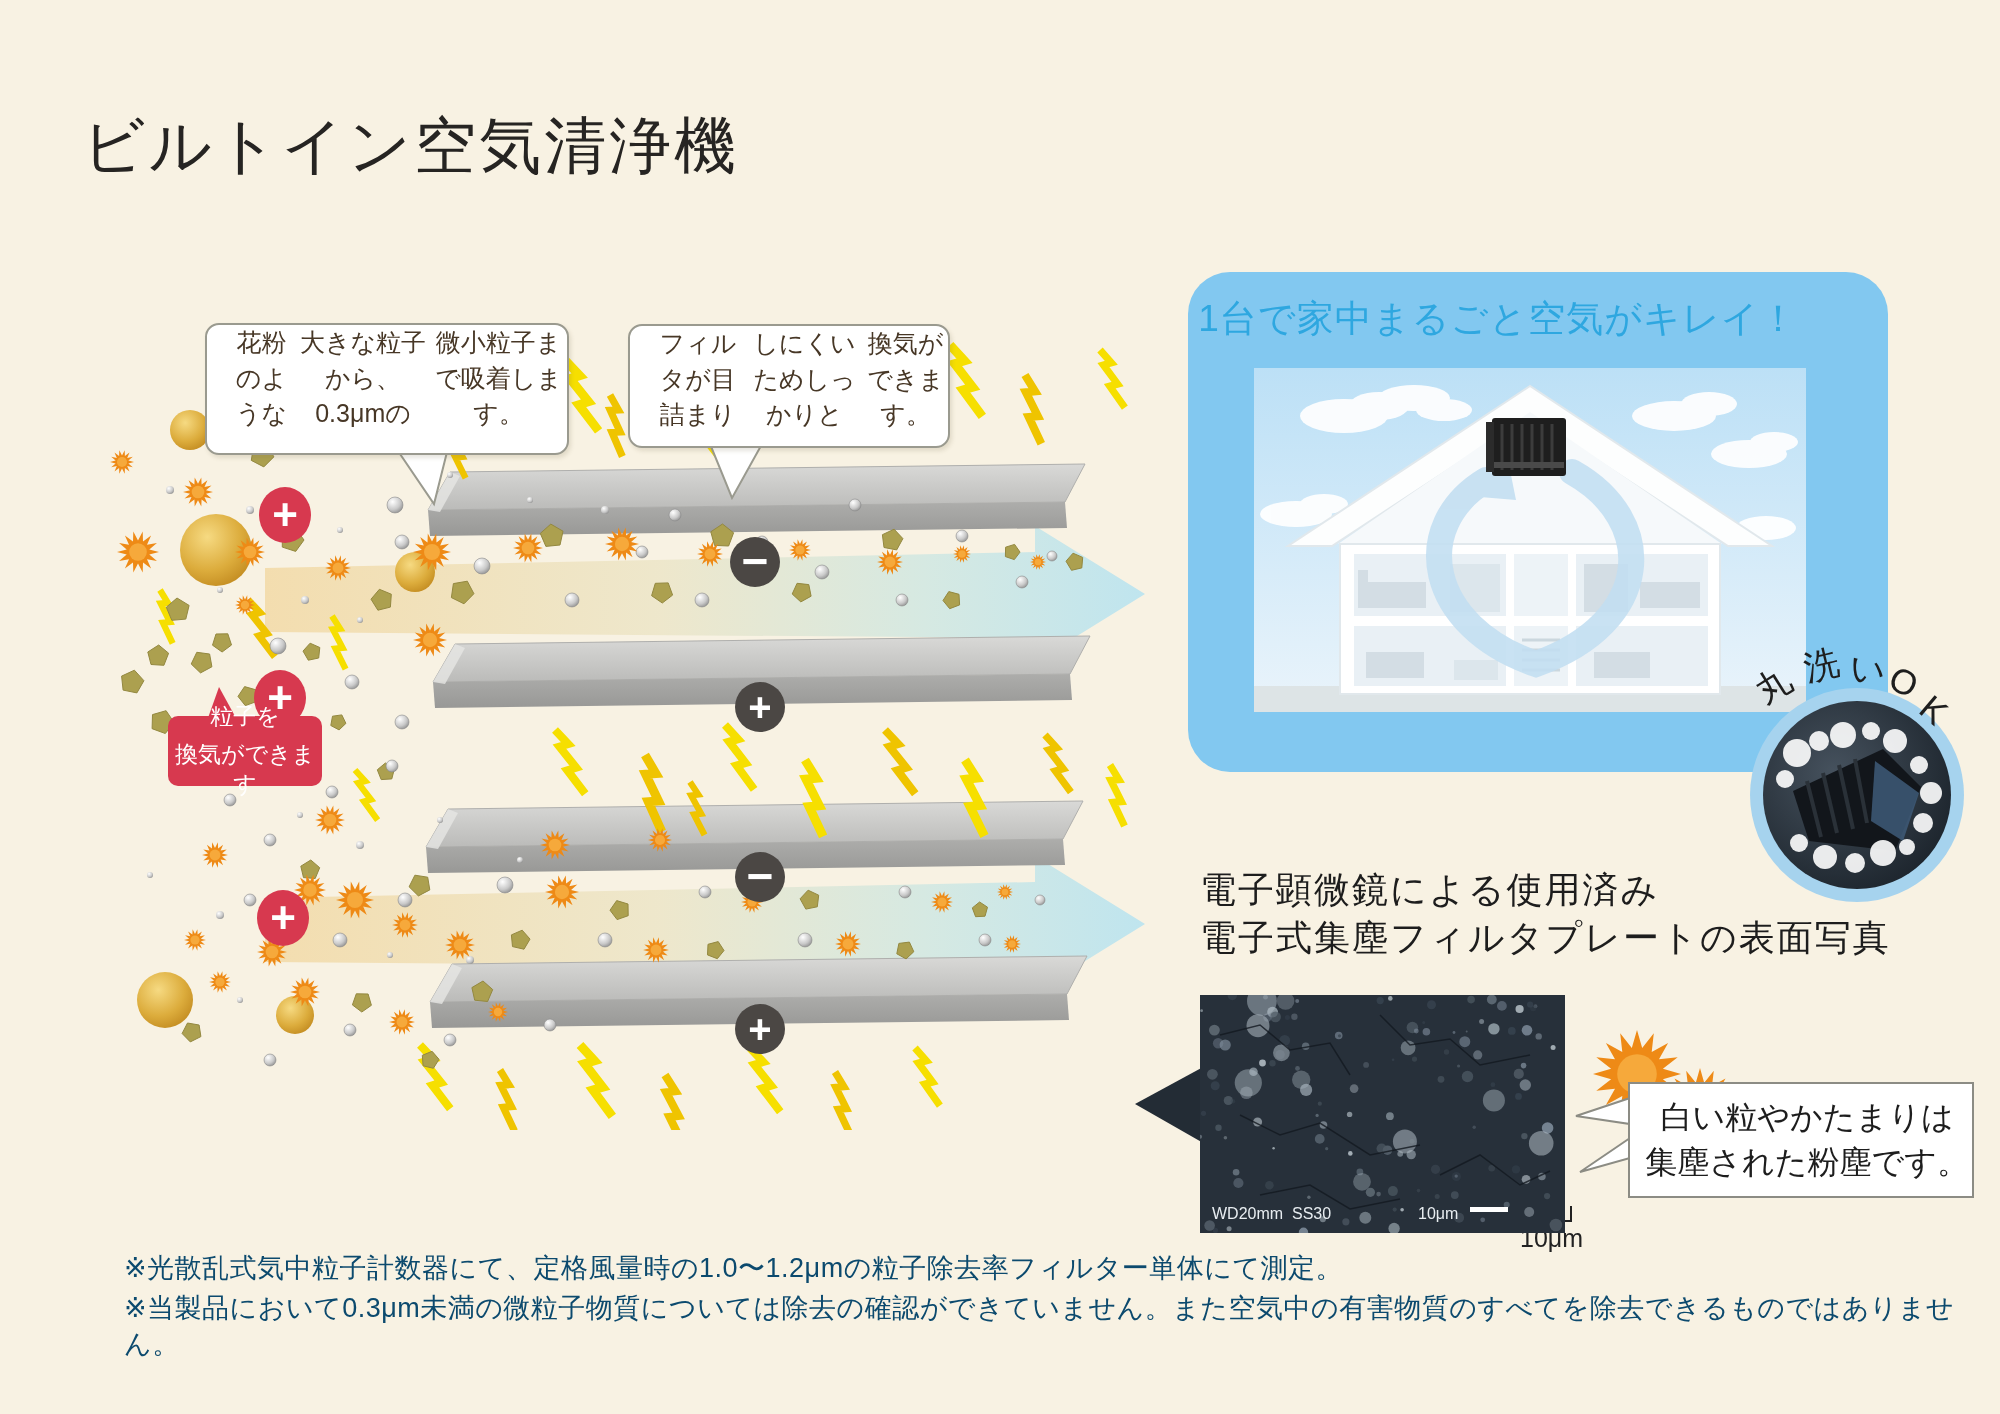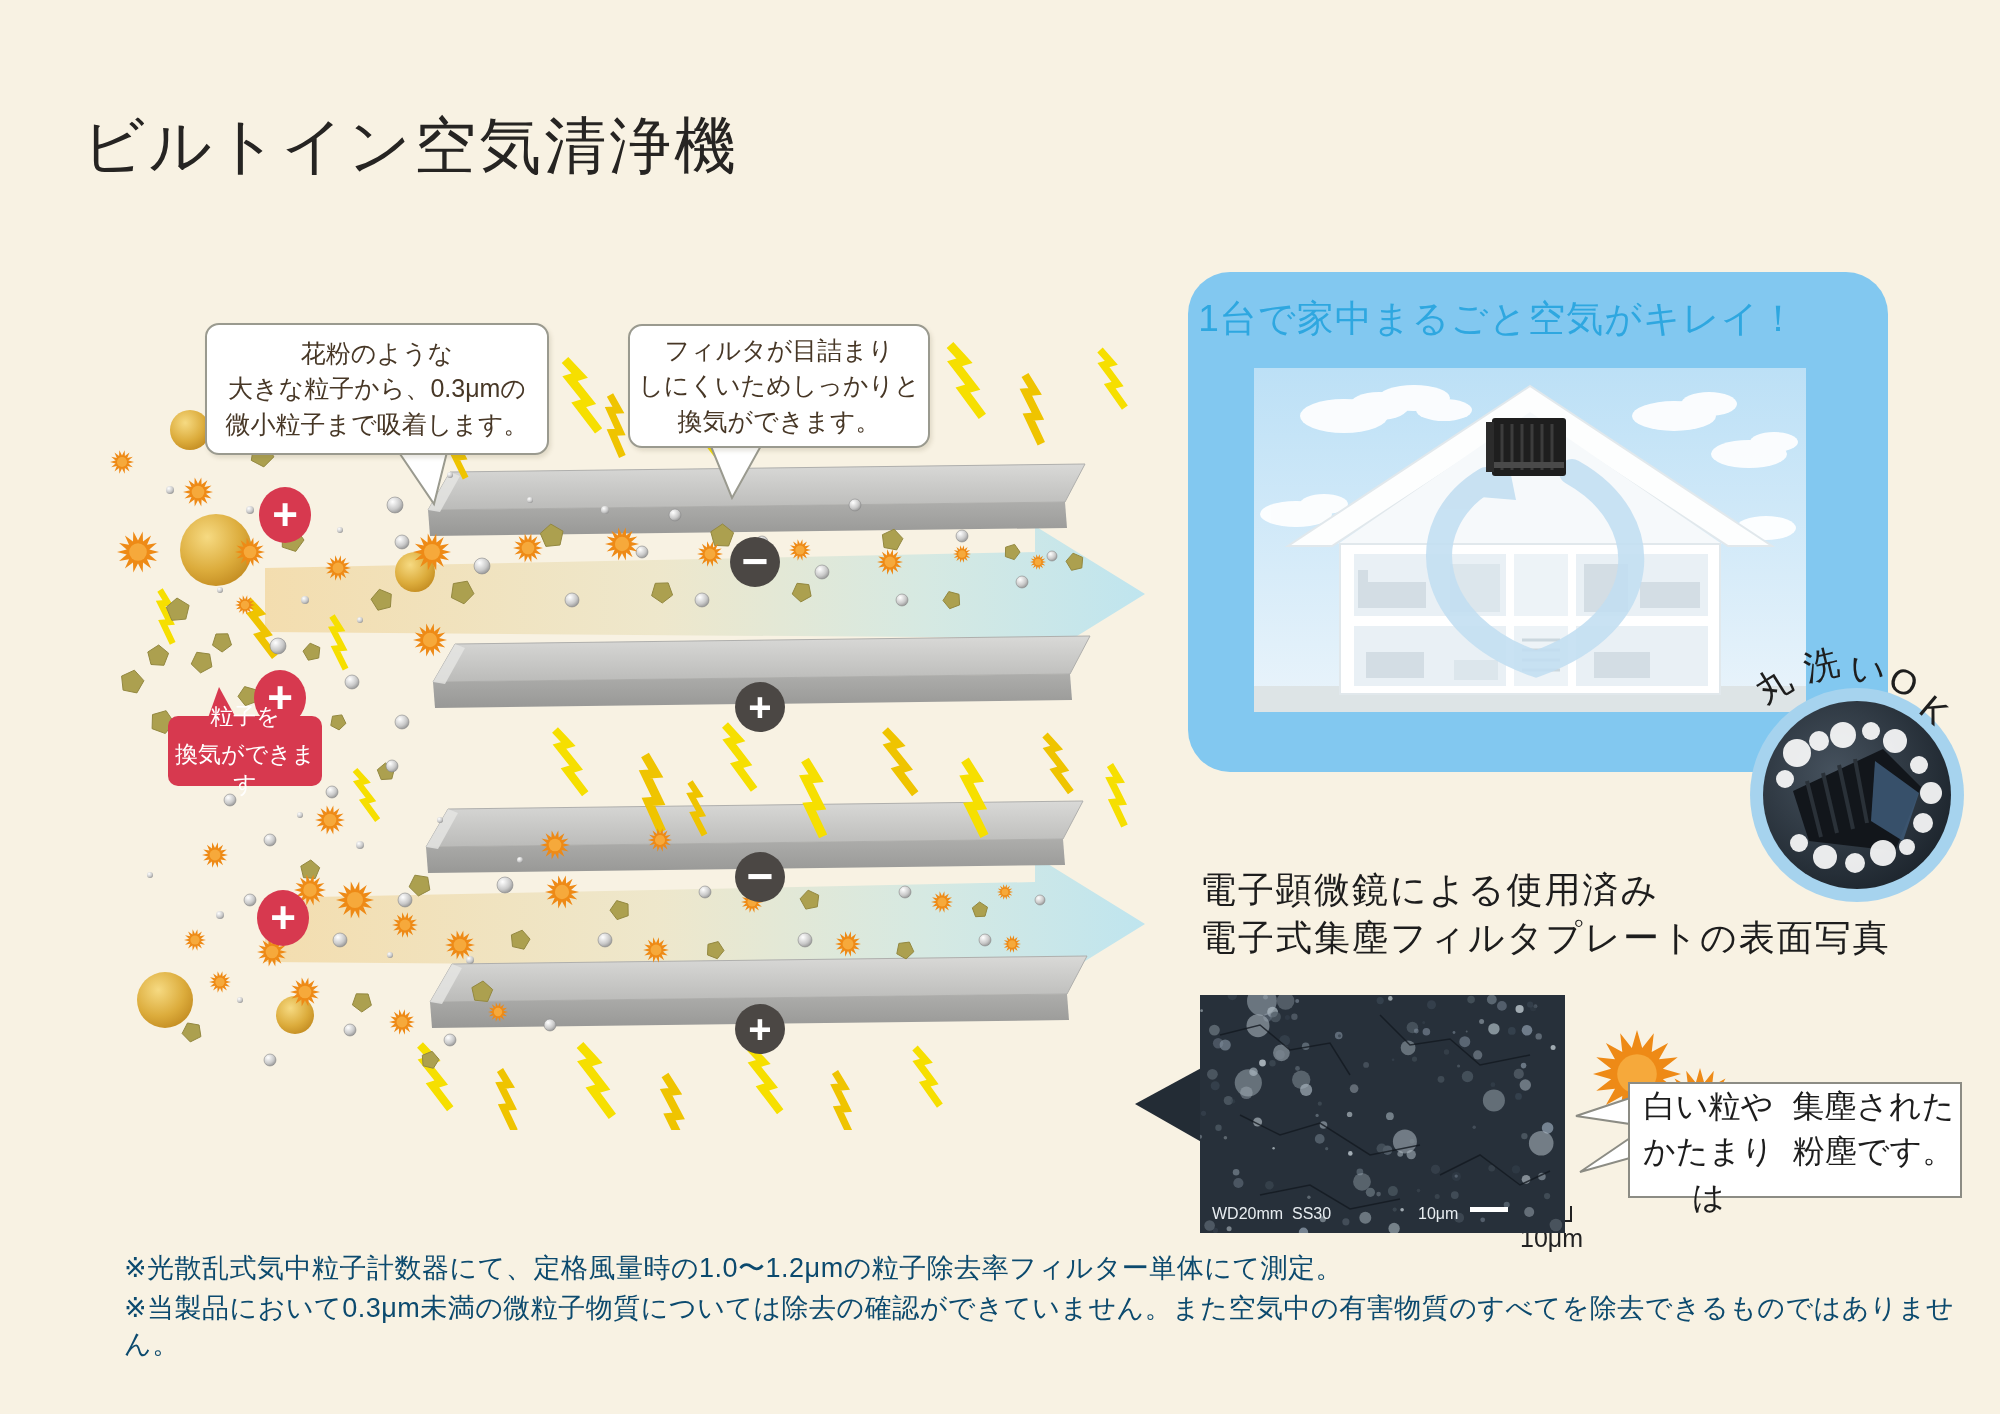--- a/index.html
+++ b/index.html
@@ -3,22 +3,22 @@
 <meta charset="utf-8">
 <style>
   html,body{margin:0;padding:0;}
   .canvas{position:relative;width:2000px;height:1414px;background:#F8F2E3;overflow:hidden;
           font-family:"Liberation Sans","DejaVu Sans",sans-serif;color:#262626;}
   .abs{position:absolute;}
   
   .page-title{left:82px;top:104px;font-size:62px;letter-spacing:3px;color:#262422;font-weight:500;}
   
   .callout{background:#fff;border:2px solid #9a9a8f;border-radius:14px;box-shadow:2px 3px 4px rgba(120,110,80,.18);
-           display:flex;flex-direction:column;justify-content:center;text-align:center;
-           font-size:25px;line-height:1.42;color:#473726;z-index:5;}
+           display:flex;flex-direction:row;text-align:center;
+           font-size:25px;line-height:1.42;color:#473726;z-index:5;padding-left:20px;}
   .callout-pollen{left:205px;top:323px;width:340px;height:128px;}
   .callout-vent{left:628px;top:324px;width:298px;height:120px;}
   .tail-svg{z-index:4;}
   
   .charge-label{left:168px;top:716px;width:154px;height:70px;background:#D7394F;border-radius:10px;
                 display:flex;flex-direction:column;justify-content:center;text-align:center;
                 color:#fff;font-size:23px;line-height:1.3;z-index:6;gap:8px;}
   .charge-pointer{left:208px;top:687px;width:0;height:0;border-left:11px solid transparent;
                   border-right:17px solid transparent;border-bottom:31px solid #D7394F;z-index:6;}
   
@@ -32,22 +32,22 @@
   .wash-inner{left:13px;top:13px;width:188px;height:188px;border-radius:50%;overflow:hidden;
               background:radial-gradient(circle at 38% 38%,#46525E,#1C242C 80%);}
   .wchar{position:absolute;font-size:35px;color:#1E1E1E;font-weight:500;z-index:8;}
   
   .micro-caption{left:1200px;top:866px;font-size:36px;letter-spacing:2px;line-height:1.32;color:#1D1D1D;}
   .photo-wrap{left:1200px;top:995px;width:365px;height:280px;z-index:2;}
   .scale-bracket{left:1528px;top:1206px;width:40px;height:14px;border-left:2px solid #222;
                  border-right:2px solid #222;border-bottom:2px solid #222;}
   .scale-below{left:1520px;top:1224px;font-size:25px;color:#222;}
   .dust-callout{left:1628px;top:1082px;width:330px;height:112px;background:#fff;border:2px solid #8c8c84;
-                display:flex;flex-direction:row;justify-content:center;text-align:center;
-                font-size:32px;line-height:1.42;color:#1d1d1d;z-index:6;}
+                display:flex;flex-direction:column;justify-content:center;text-align:center;
+                font-size:32px;line-height:1.42;color:#1d1d1d;z-index:6;padding-left:12px;}
   
   .footnote{left:124px;font-size:27px;color:#0c4a6e;letter-spacing:0.5px;}
   .fn1{top:1250px;} .fn2{top:1290px;}
 </style>
 </head>
 <body>
 
 <div class="canvas">
 
   <div class="abs page-title">ビルトイン空気清浄機</div>

